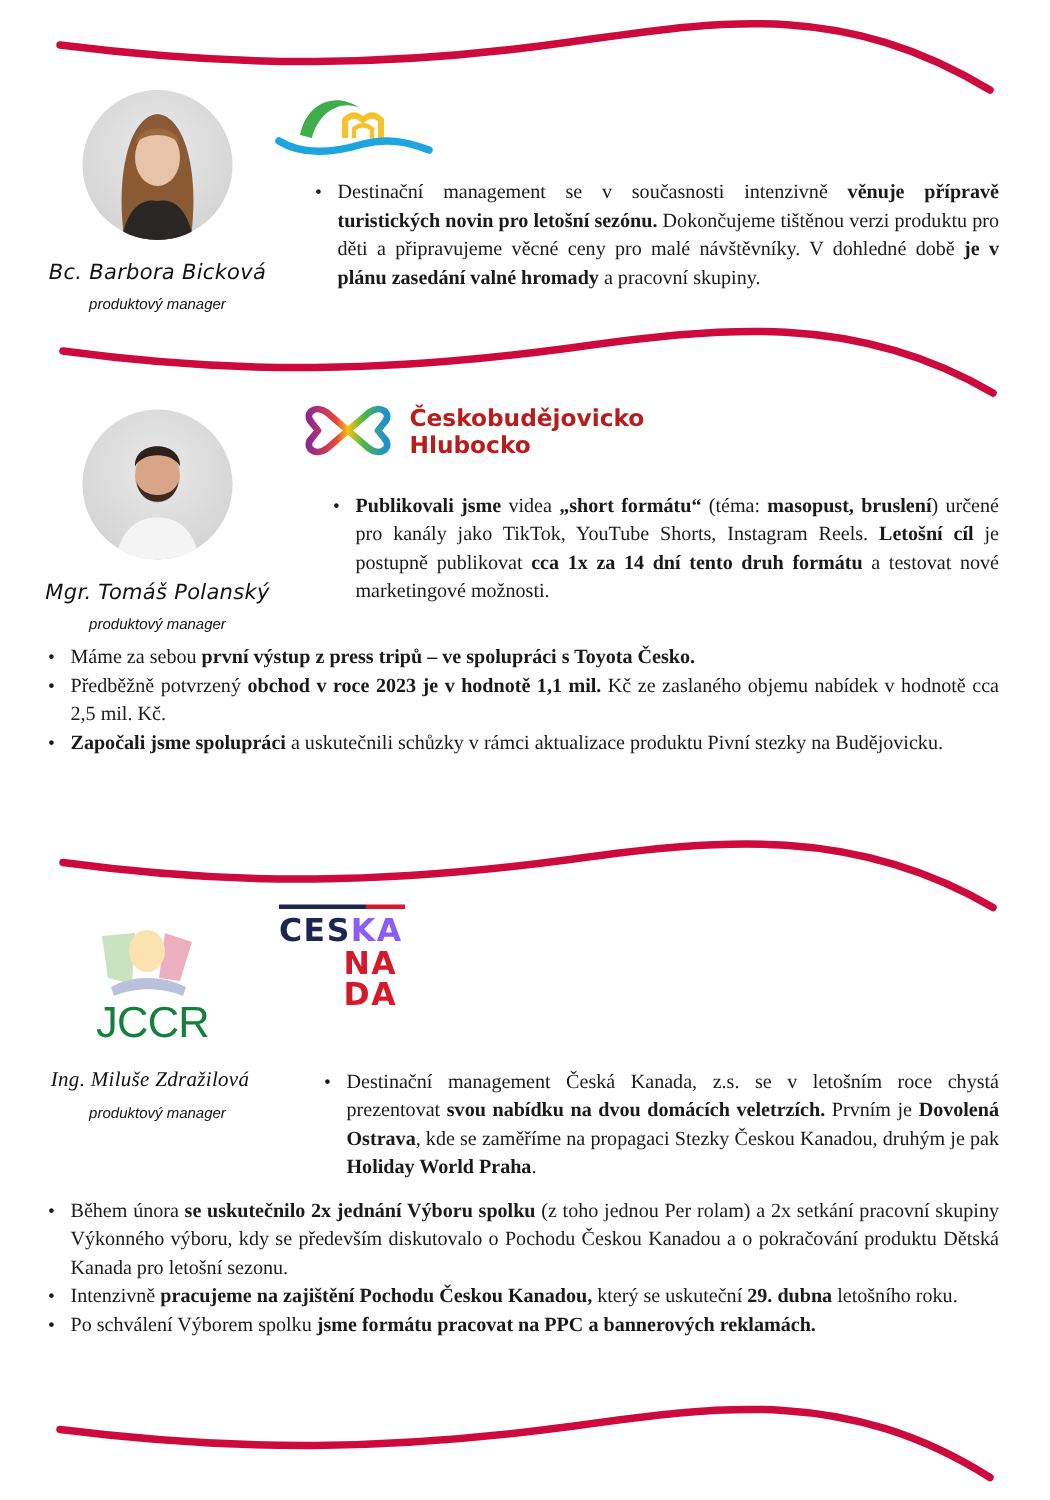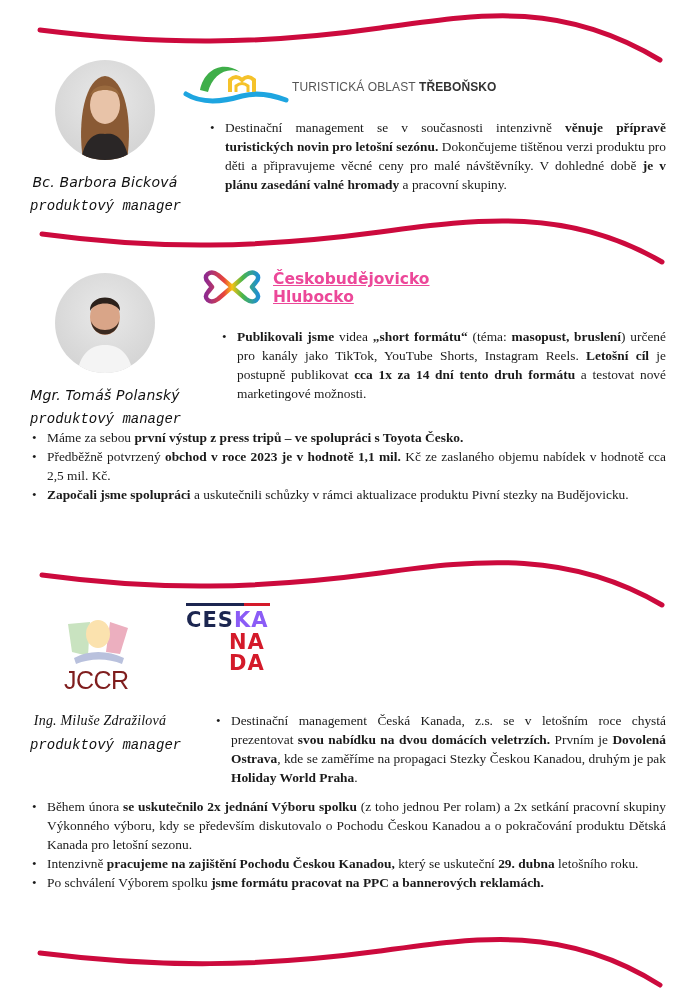--- a/index.html
+++ b/index.html
@@ -5,31 +5,31 @@
   html, body { margin: 0; padding: 0; background: #ffffff; }
   body { width: 700px; height: 1000px; position: relative; overflow: hidden;
          font-family: "Liberation Serif", "DejaVu Serif", serif; color: #1a1a1a; }
   .wave { position: absolute; left: 0; width: 700px; height: 70px; }
   .abs { position: absolute; }
   .avatar { position: absolute; width: 100px; height: 100px; border-radius: 50%;
             background: radial-gradient(circle at 50% 40%, #e9e9e9 0%, #d6d6d6 70%, #cfcfcf 100%);
             overflow: hidden; }
   .person-name { position: absolute; text-align: center; font-family: "DejaVu Sans", sans-serif;
                  font-size: 14px; font-style: italic; letter-spacing: 0.2px; color: #111; white-space: nowrap; }
-  .person-role { position: absolute; font-family: Liberation Mono, monospace;
-                 font-size: 14px; font-style: italic; color: #111; white-space: nowrap; }
+  .person-role { position: absolute; text-align: center; font-family: Liberation Sans, sans-serif;
+                 font-size: 10px; font-style: italic; color: #111; white-space: nowrap; }
   ul.bl { margin: 0; padding: 0 0 0 16px; list-style: none; }
   ul.bl li { position: relative; font-size: 13.4px; line-height: 19px; text-align: justify; margin: 0; }
   ul.bl li::before { content: "•"; position: absolute; left: -15px; top: 0; font-size: 13px; }
   b { font-weight: bold; }
   .logo-text-treb { font-family: "Liberation Sans", sans-serif; font-size: 12px; color: #555; letter-spacing: 0.1px; }
   .logo-text-treb b { color: #333; }
-  .logo-cb { font-family: "DejaVu Sans", sans-serif; font-weight: bold; font-size: 15.5px; line-height: 18px; color: #ec4899; text-decoration: underline; }
+  .logo-cb { font-family: "DejaVu Sans", sans-serif; font-weight: bold; font-size: 15.5px; line-height: 18px; color: #b91c1c; }
   .ck { font-family: "DejaVu Sans", sans-serif; font-weight: bold; font-size: 21px; line-height: 22px; letter-spacing: 1px; }
-  .jccr-text { font-family: "Liberation Sans", sans-serif; font-size: 25px; color: #7f1d1d; letter-spacing: -0.5px; }
+  .jccr-text { font-family: "Liberation Sans", sans-serif; font-size: 29px; color: #15803d; letter-spacing: -0.5px; }
 </style>
 </head>
 <body>
 
 <svg class="wave" style="top:0px" viewBox="0 0 700 70">
   <path d="M40 30 C 160 45, 260 45, 380 28 C 480 14, 560 0, 660 60" stroke="#cc0a3d" stroke-width="5" fill="none" stroke-linecap="round"></path>
 </svg>
 <svg class="wave" style="top:210px" viewBox="0 0 700 70">
   <path d="M42 24 C 160 40, 260 38, 380 22 C 480 8, 570 -2, 662 52" stroke="#cc0a3d" stroke-width="5" fill="none" stroke-linecap="round"></path>
 </svg>
@@ -52,23 +52,20 @@
   <div class="person-name" style="left:30px; width:150px; top:174px;">Bc. Barbora Bicková</div>
   <div class="person-role" style="left:30px; width:150px; top:198px;">produktový manager</div>
 
   <div class="abs" style="left:182px; top:56px; width:320px; height:56px;">
     <svg width="110" height="52" viewBox="0 0 110 52" style="position:absolute; left:0; top:0;">
       <path d="M18 34 C 22 14, 40 4, 58 16 C 44 10, 30 20, 26 36 Z" fill="#3fae49"></path>
       <path d="M48 36 L48 24 Q54 18 60 24 Q66 18 72 24 L72 36" stroke="#f5c22a" stroke-width="4" fill="none"></path>
       <path d="M54 36 L54 30 Q60 25 66 30 L66 36" stroke="#f5c22a" stroke-width="3" fill="none"></path>
       <path d="M4 38 C 20 48, 40 46, 60 40 C 75 36, 88 38, 104 44" stroke="#1ea5e0" stroke-width="5" fill="none" stroke-linecap="round"></path>
     </svg>
-    <div class="logo-text-treb" style="position:absolute; left:110px; top:24px; white-space:nowrap;">
-      <span>TURISTICKÁ OBLAST </span><b>TŘEBOŇSKO</b>
-    </div>
   </div>
 
   <div class="abs" style="left:209px; top:118px; width:457px;">
     <ul class="bl">
         <li><span>Destinační management se v současnosti intenzivně </span><b>věnuje přípravě turistických novin pro letošní sezónu.</b><span> Dokončujeme tištěnou verzi produktu pro děti a připravujeme věcné ceny pro malé návštěvníky. V dohledné době </span><b>je v plánu zasedání valné hromady</b><span> a pracovní skupiny.</span></li>
       </ul>
   </div>
 </section>
 
 <section>

